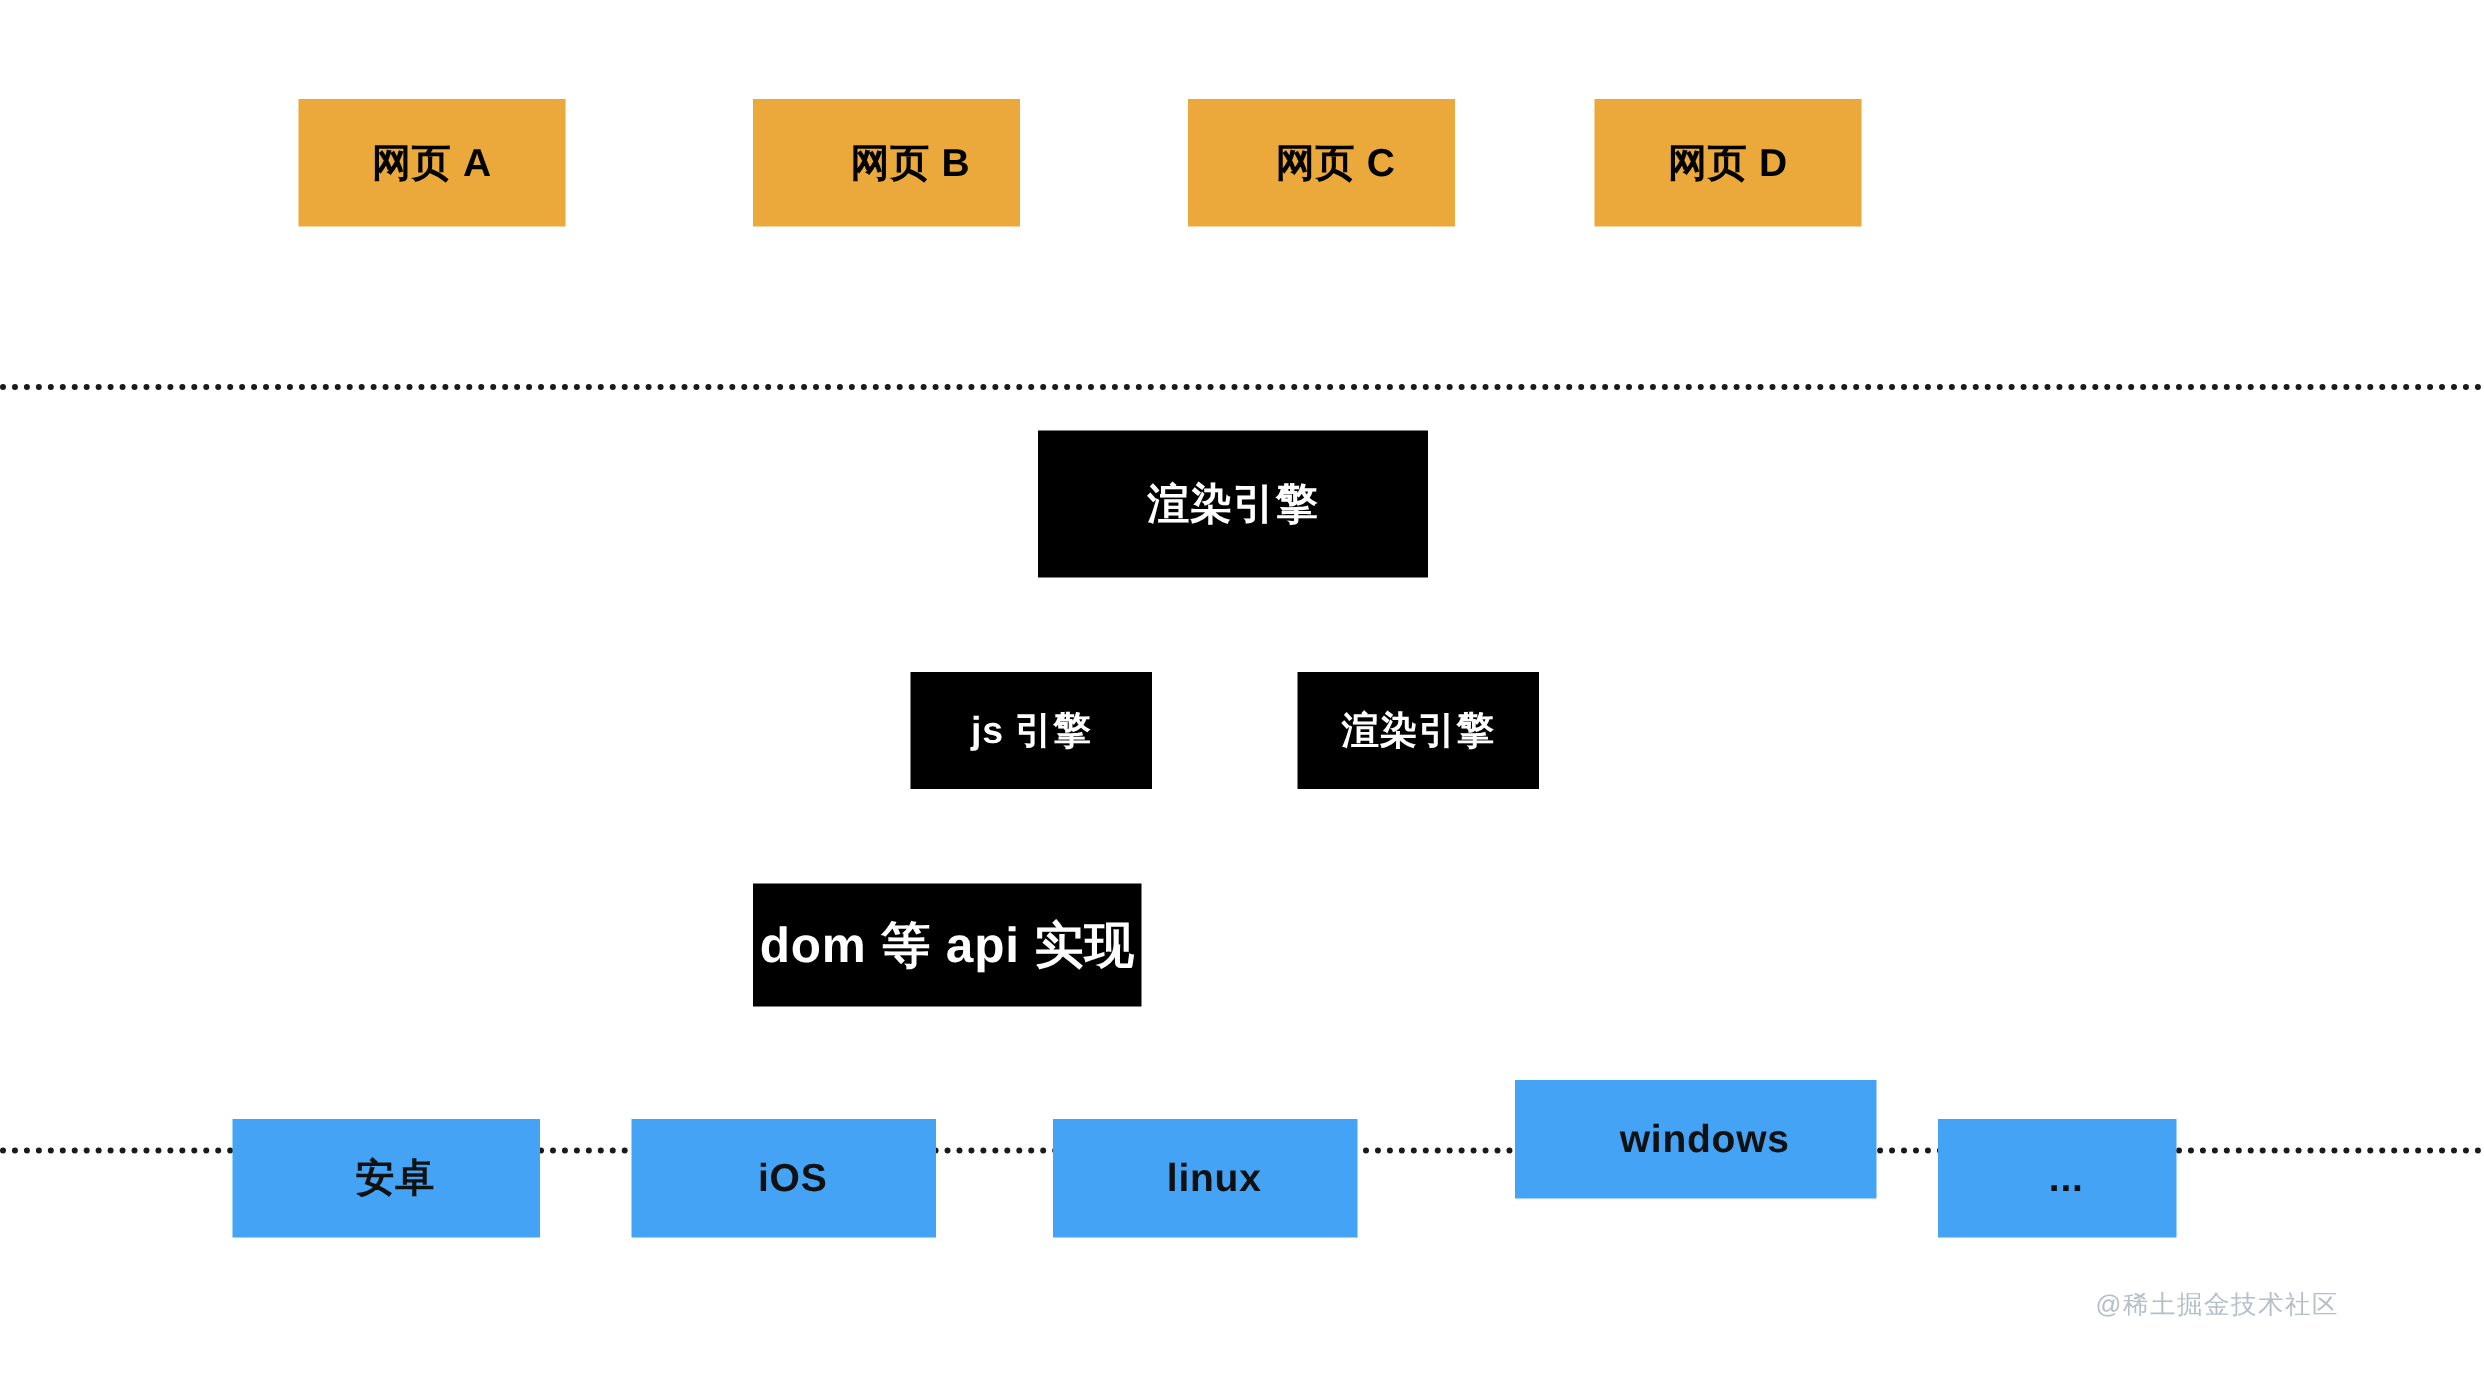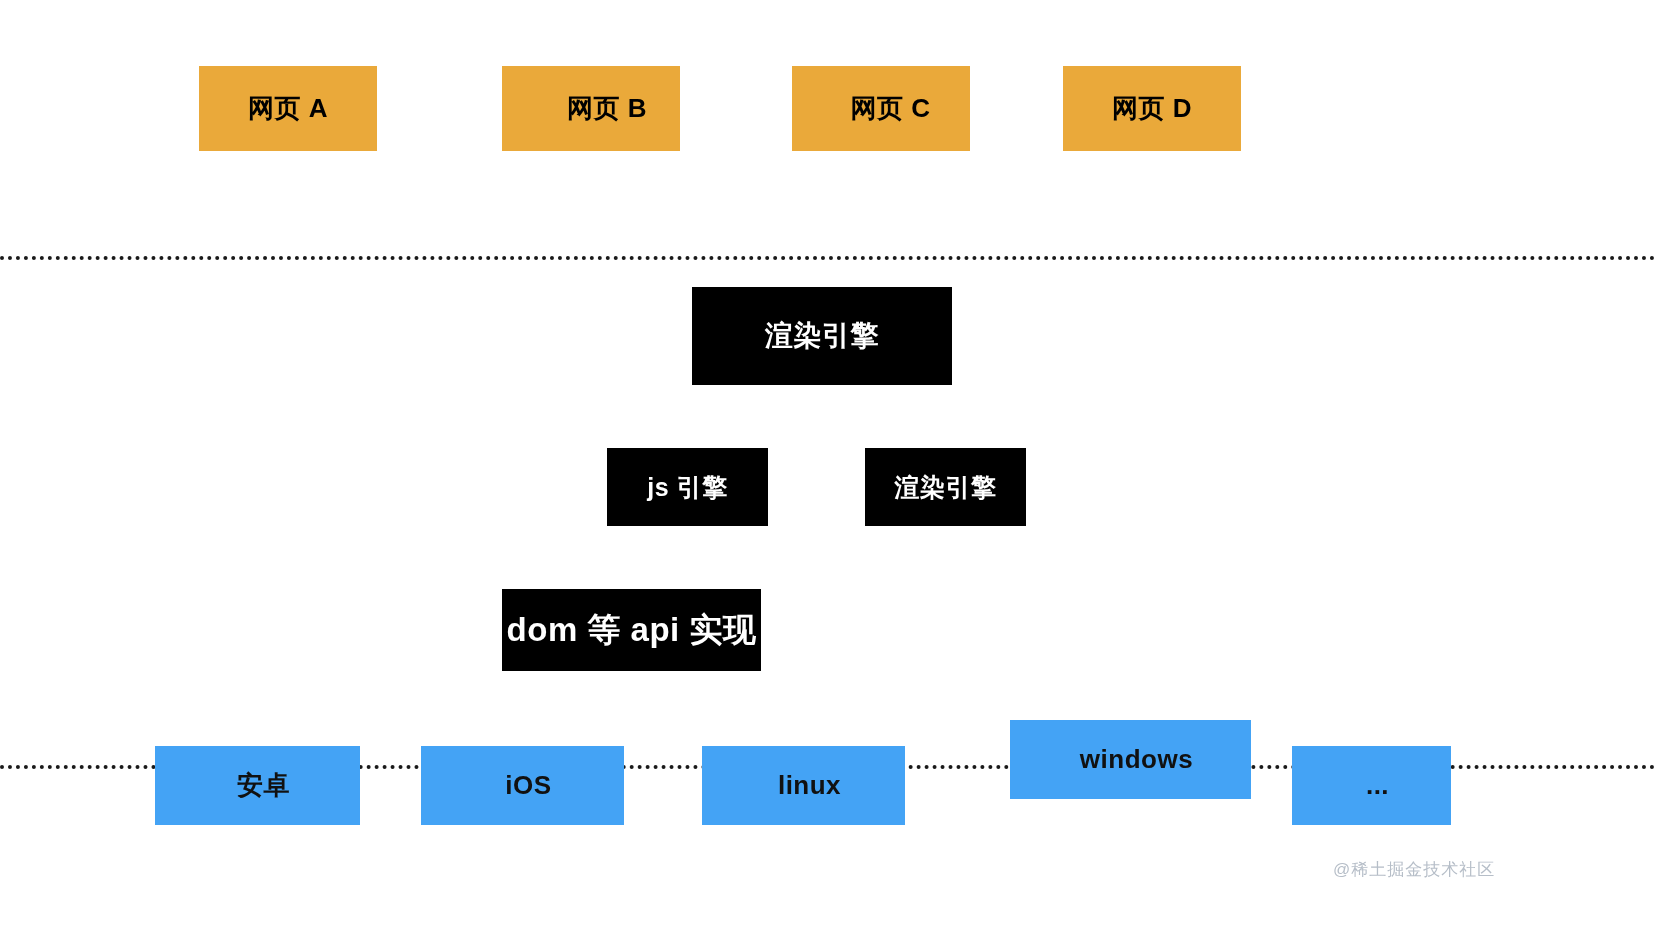--- a/index.html
+++ b/index.html
@@ -81,15 +81,15 @@
   <div class="node engine" style="left: 502px; top: 589px; width: 259px; height: 82px; font-size: 33px;">dom 等 api 实现</div>
 
   <div class="divider" style="top: 765px; border-top-color: rgb(26, 26, 26);"></div>
 
   <div class="node os" style="left: 155px; top: 746px; width: 205px; height: 79px;">安卓</div>
   <div class="node os" style="left: 421px; top: 746px; width: 203px; height: 79px;">iOS</div>
   <div class="node os" style="left: 702px; top: 746px; width: 203px; height: 79px;">linux</div>
   <div class="node os" style="left: 1010px; top: 720px; width: 241px; height: 79px;">windows</div>
   <div class="node os" style="left: 1292px; top: 746px; width: 159px; height: 79px;">...</div>
 
-  <div class="watermark" style="left: 1333px; top: 858px;">@稀土掘金技术社区</div>
+  <div class="watermark" style="left: 1397px; top: 858px;">@稀土掘金技术社区</div>
 
 </div>
 
 </body></html>

